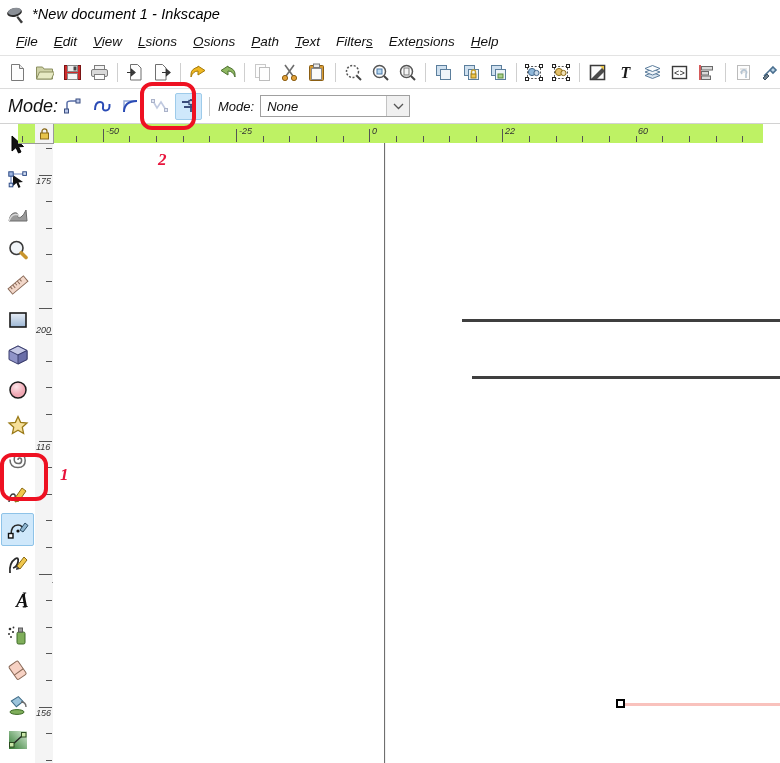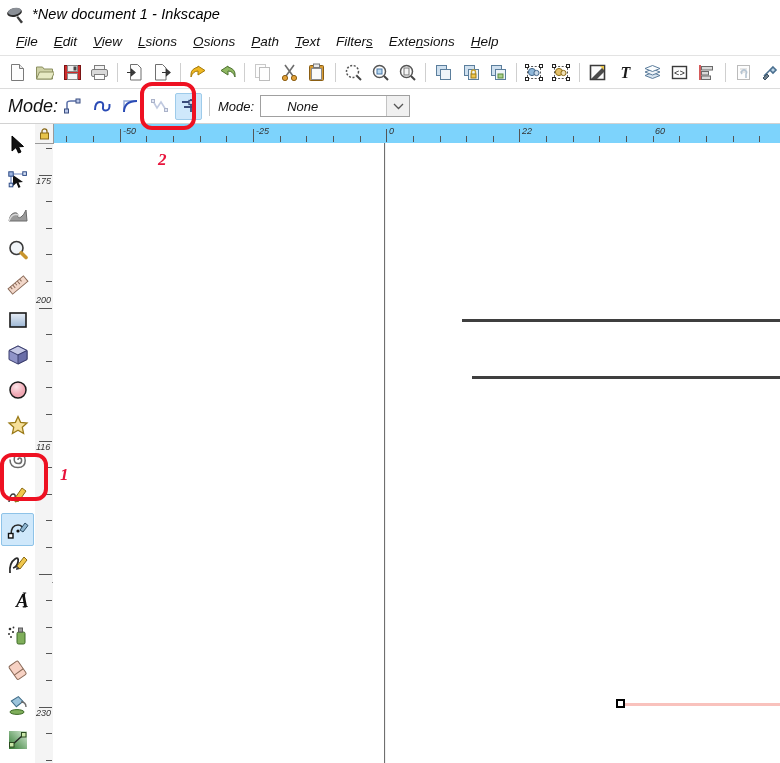--- a/index.html
+++ b/index.html
@@ -58,43 +58,43 @@
   }
   .mbtn.active{background:#cfe8fb;border:1px solid #9ecbea;}
   .mbtn.dim{opacity:.42;}
   .msep{width:1px;height:19px;background:#c9c9c9;margin:0 6px;}
   .shapelabel{font-size:13px;color:#111;margin:0 6px 0 2px;}
   .shapecombo{
     width:150px;height:22px;border:1px solid #a0a0a0;background:#fff;
     display:flex;align-items:center;justify-content:space-between;
     font-size:13px;color:#111;box-sizing:border-box;
   }
-  .shapecombo .val{padding-left:6px;margin-left:20px;}
+  .shapecombo .val{padding-left:6px;}
   .shapecombo .arrowbox{
     width:22px;height:20px;border-left:1px solid #c3c3c3;background:#f0f0f0;
     display:flex;align-items:center;justify-content:center;
   }
 
   
   .toolbox{
     position:absolute;left:0;top:124px;width:35px;height:639px;
     background:#ffffff;display:flex;flex-direction:column;align-items:center;
     padding-top:4px;
   }
   .tbtn{
     width:31px;height:31px;display:flex;align-items:center;justify-content:center;
     margin-bottom:2px;border:1px solid transparent;border-radius:2px;cursor:default;
     flex:0 0 auto;
   }
   .tbtn.active{background:#cfe8fb;border:1px solid #8ec3e8;}
 
   
   .hruler{
-    position:absolute;left:35px;top:124px;width:745px;height:19px;
-    background:#7dd3fc;border-bottom:1px solid #9a9a9a;overflow:hidden;
+    position:absolute;left:18px;top:124px;width:745px;height:19px;
+    background:#bef264;border-bottom:1px solid #9a9a9a;overflow:hidden;
   }
   .vruler{
     position:absolute;left:35px;top:143px;width:18px;height:620px;
     background:#f4f4f4;border-right:1px solid #9a9a9a;overflow:hidden;
   }
   .rlabel{position:absolute;font-size:9px;color:#333;font-family:"Liberation Sans",sans-serif;}
   .vlab{position:absolute;font-size:9px;color:#333;width:10px;line-height:8px;text-align:center;}
   .tick{position:absolute;background:#555;}
   .corner{
     position:absolute;left:35px;top:124px;width:18px;height:19px;
@@ -637,24 +637,24 @@
     <div class="tick" style="left:4px;top:431px;width:13px;height:1px;"></div>
     <div class="tick" style="left:11px;top:457px;width:6px;height:1px;"></div>
     <div class="tick" style="left:11px;top:484px;width:6px;height:1px;"></div>
     <div class="tick" style="left:11px;top:510px;width:6px;height:1px;"></div>
     <div class="tick" style="left:11px;top:537px;width:6px;height:1px;"></div>
     <div class="tick" style="left:4px;top:564px;width:13px;height:1px;"></div>
     <div class="tick" style="left:11px;top:590px;width:6px;height:1px;"></div>
     <div class="tick" style="left:11px;top:617px;width:6px;height:1px;"></div>
 
     <span class="vlab" style="left:1px;top:34px;">175</span>
-    <span class="vlab" style="left:1px;top:153px;">200</span>
+    <span class="vlab" style="left:1px;top:183px;">200</span>
     <span class="vlab" style="left:1px;top:300px;">116</span>
     <span class="vlab" style="left:17px;top:433px;">150</span>
-    <span class="vlab" style="left:1px;top:566px;">230</span>
+    <span class="vlab" style="left:1px;top:566px;">156</span>
   </div>
 
   <div class="canvas">
     <div class="pageborder"></div>
     <div class="pageshadow"></div>
 
     <div class="drawline" style="left:409px;top:176px;width:318px;"></div>
     <div class="drawline" style="left:419px;top:233px;width:308px;"></div>
 
     <div class="rubber" style="left:571px;top:560px;width:156px;"></div>

